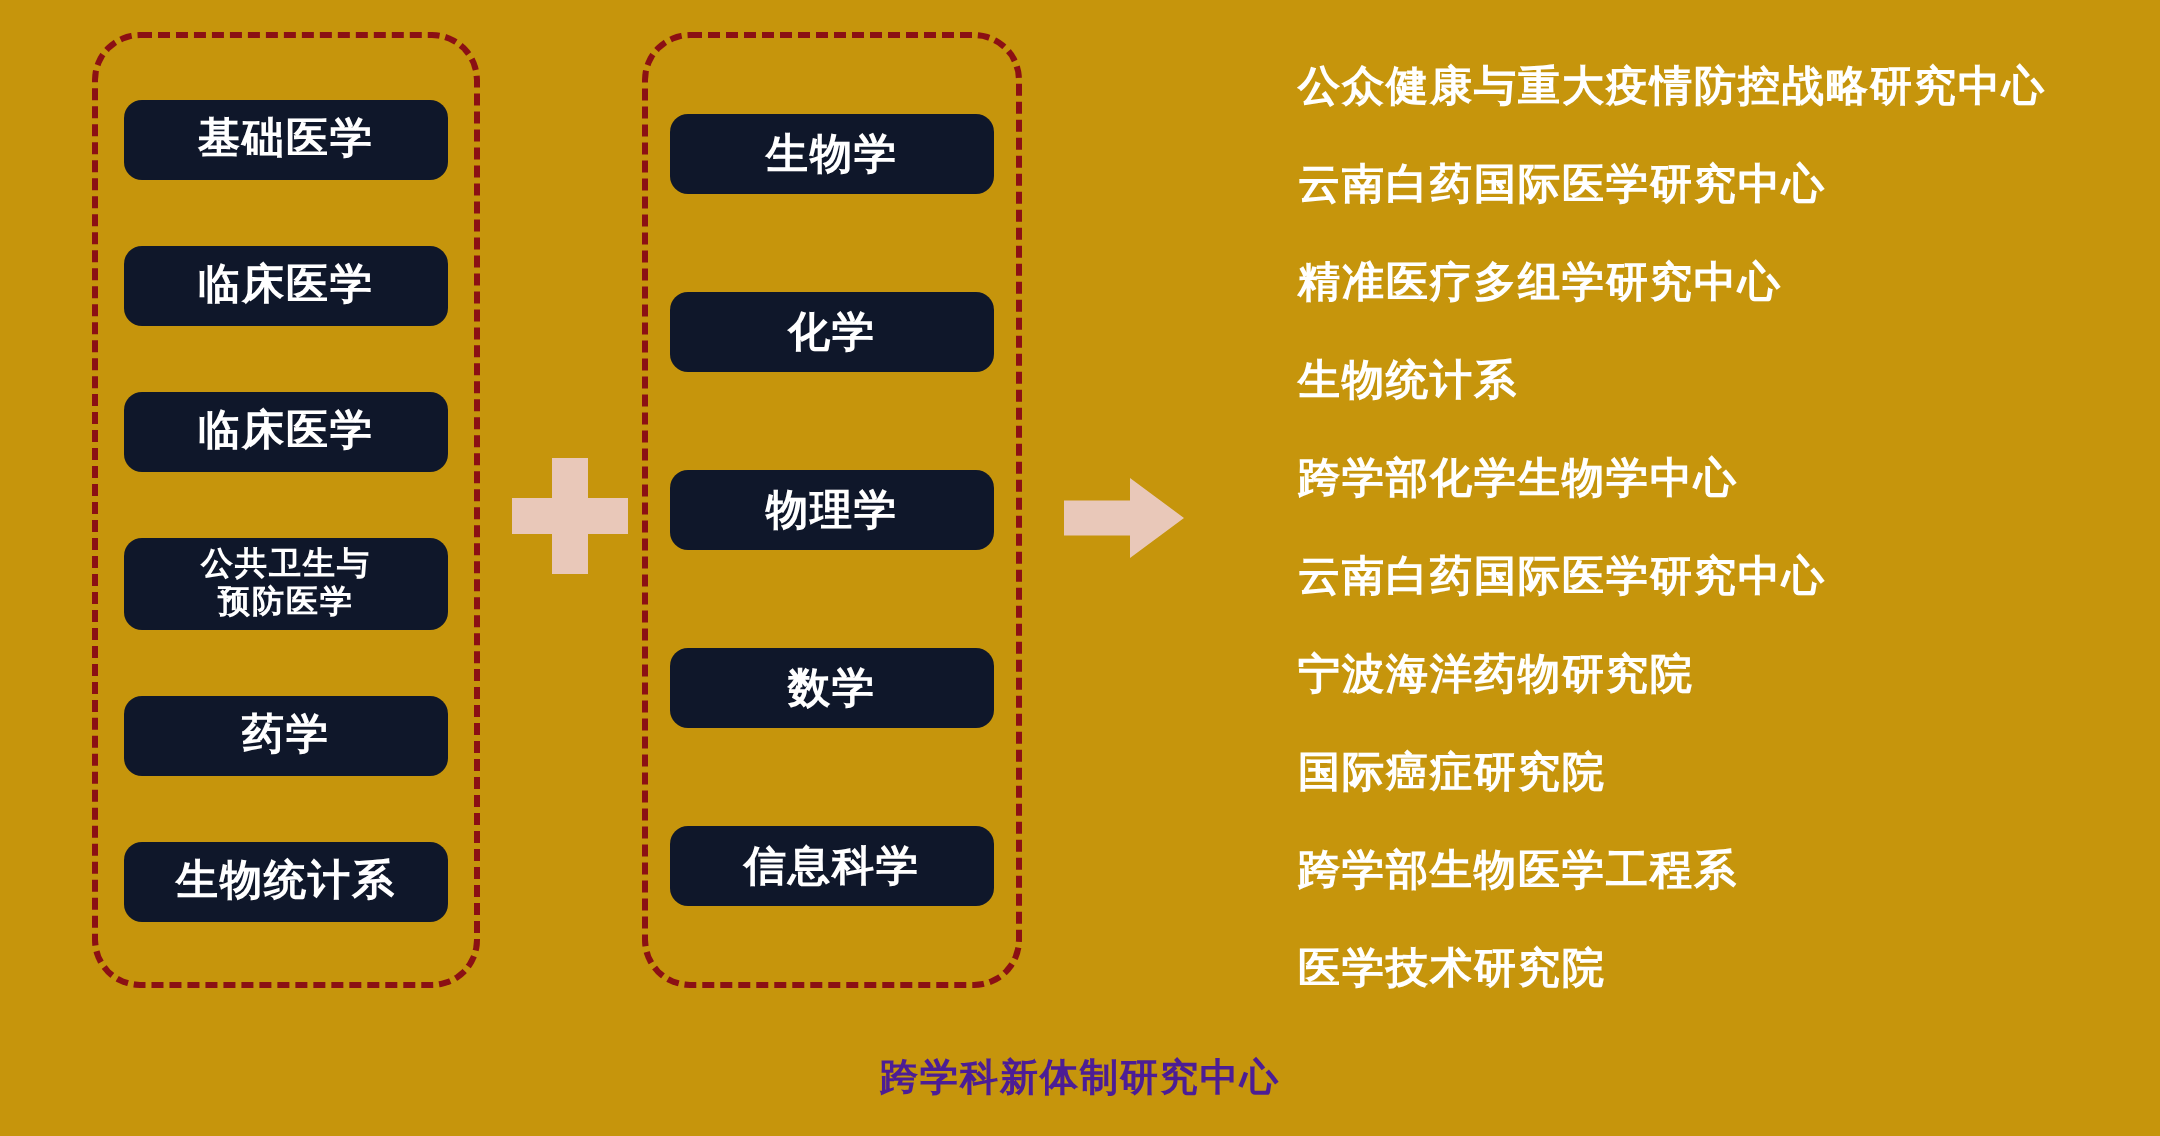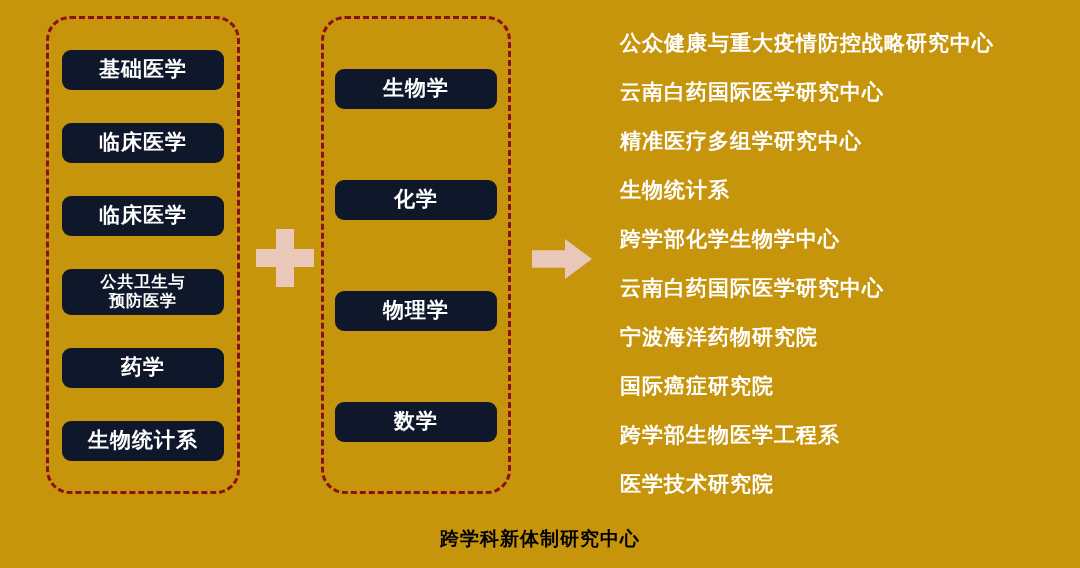--- a/index.html
+++ b/index.html
@@ -78,30 +78,31 @@
   }
   .center-list .item {
     color: #FFFFFF;
     font-size: 21px;
     font-weight: bold;
     height: 49px;
     display: flex;
     align-items: center;
     letter-spacing: 1px;
     white-space: nowrap;
+    margin-left: 29px;
   }
 
   
   .caption {
     position: absolute;
     left: 0;
     top: 526px;
     width: 100%;
     text-align: center;
-    color: #000000;
+    color: #4c1d95;
     font-size: 19px;
     font-weight: bold;
     letter-spacing: 1px;
   }
 </style>
 </head>
 <body>
 
 <div class="canvas">
 
@@ -118,20 +119,21 @@
   <div class="plus">
     <div class="bar-h"></div>
     <div class="bar-v"></div>
   </div>
 
   <div class="group mid-group">
     <div class="box">生物学</div>
     <div class="box">化学</div>
     <div class="box">物理学</div>
     <div class="box">数学</div>
+    <div class="box">信息科学</div>
   </div>
 
   <div class="arrow"></div>
 
   <div class="center-list">
     <div class="item">公众健康与重大疫情防控战略研究中心</div>
     <div class="item">云南白药国际医学研究中心</div>
     <div class="item">精准医疗多组学研究中心</div>
     <div class="item">生物统计系</div>
     <div class="item">跨学部化学生物学中心</div>

